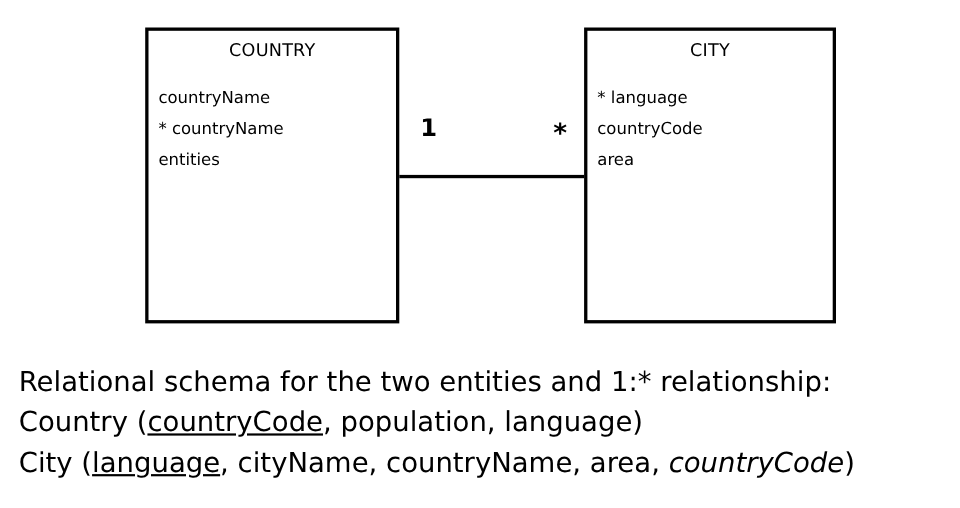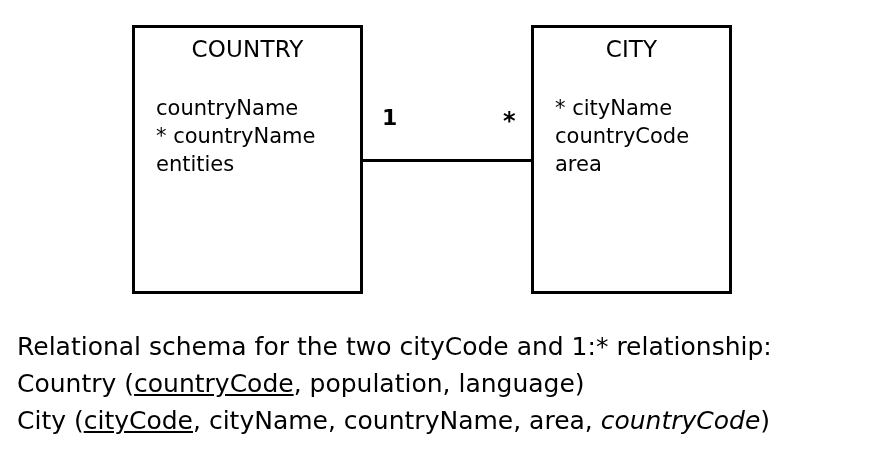--- a/index.html
+++ b/index.html
@@ -36,37 +36,37 @@
   #entity-country {
     left: 132px;
     top: 25px;
     width: 231px;
     height: 269px;
   }
 
   #entity-city {
     left: 531px;
     top: 25px;
-    width: 201px;
+    width: 229px;
     height: 269px;
   }
 
   .entity-title {
     text-align: center;
-    font-size: 23px;
+    font-size: 16px;
     line-height: 1.1;
     margin-top: 9px;
     letter-spacing: 0.2px;
     white-space: nowrap;
   }
 
   .entity-attrs {
-    margin-top: 32px;
-    padding-left: 21px;
-    font-size: 21px;
+    margin-top: 20px;
+    padding-left: 9px;
+    font-size: 15px;
     line-height: 28px;
   }
 
   .attr-row {
     white-space: nowrap;
   }
 
   
   #relationship-line {
     position: absolute;
@@ -128,38 +128,38 @@
     <div class="entity-attrs">
       <div class="attr-row">countryName</div>
       <div class="attr-row">* countryName</div>
       <div class="attr-row">entities</div>
     </div>
   </div>
 
   <div class="entity-box" id="entity-city">
     <div class="entity-title">CITY</div>
     <div class="entity-attrs">
-      <div class="attr-row">* cityName</div>
+      <div class="attr-row">* language</div>
       <div class="attr-row">countryCode</div>
       <div class="attr-row">area</div>
     </div>
   </div>
 
   <div id="relationship-line"></div>
 
   <div class="cardinality" id="cardinality-one">1</div>
   <div class="cardinality" id="cardinality-many">*</div>
 
 </div>
 
 <div id="schema-caption">
 
-  <div class="caption-line">Relational schema for the two cityCode and 1:* relationship:</div>
+  <div class="caption-line">Relational schema for the two entities and 1:* relationship:</div>
 
   <div class="caption-line">
     <span>Country (</span><span class="pk">countryCode</span><span>, population, language)</span>
   </div>
 
   <div class="caption-line">
-    <span>City (</span><span class="pk">cityCode</span><span>, cityName, countryName, area, </span><span class="fk">countryCode</span><span>)</span>
+    <span>City (</span><span class="pk">language</span><span>, cityName, countryName, area, </span><span class="fk">countryCode</span><span>)</span>
   </div>
 
 </div>
 
 </body></html>

